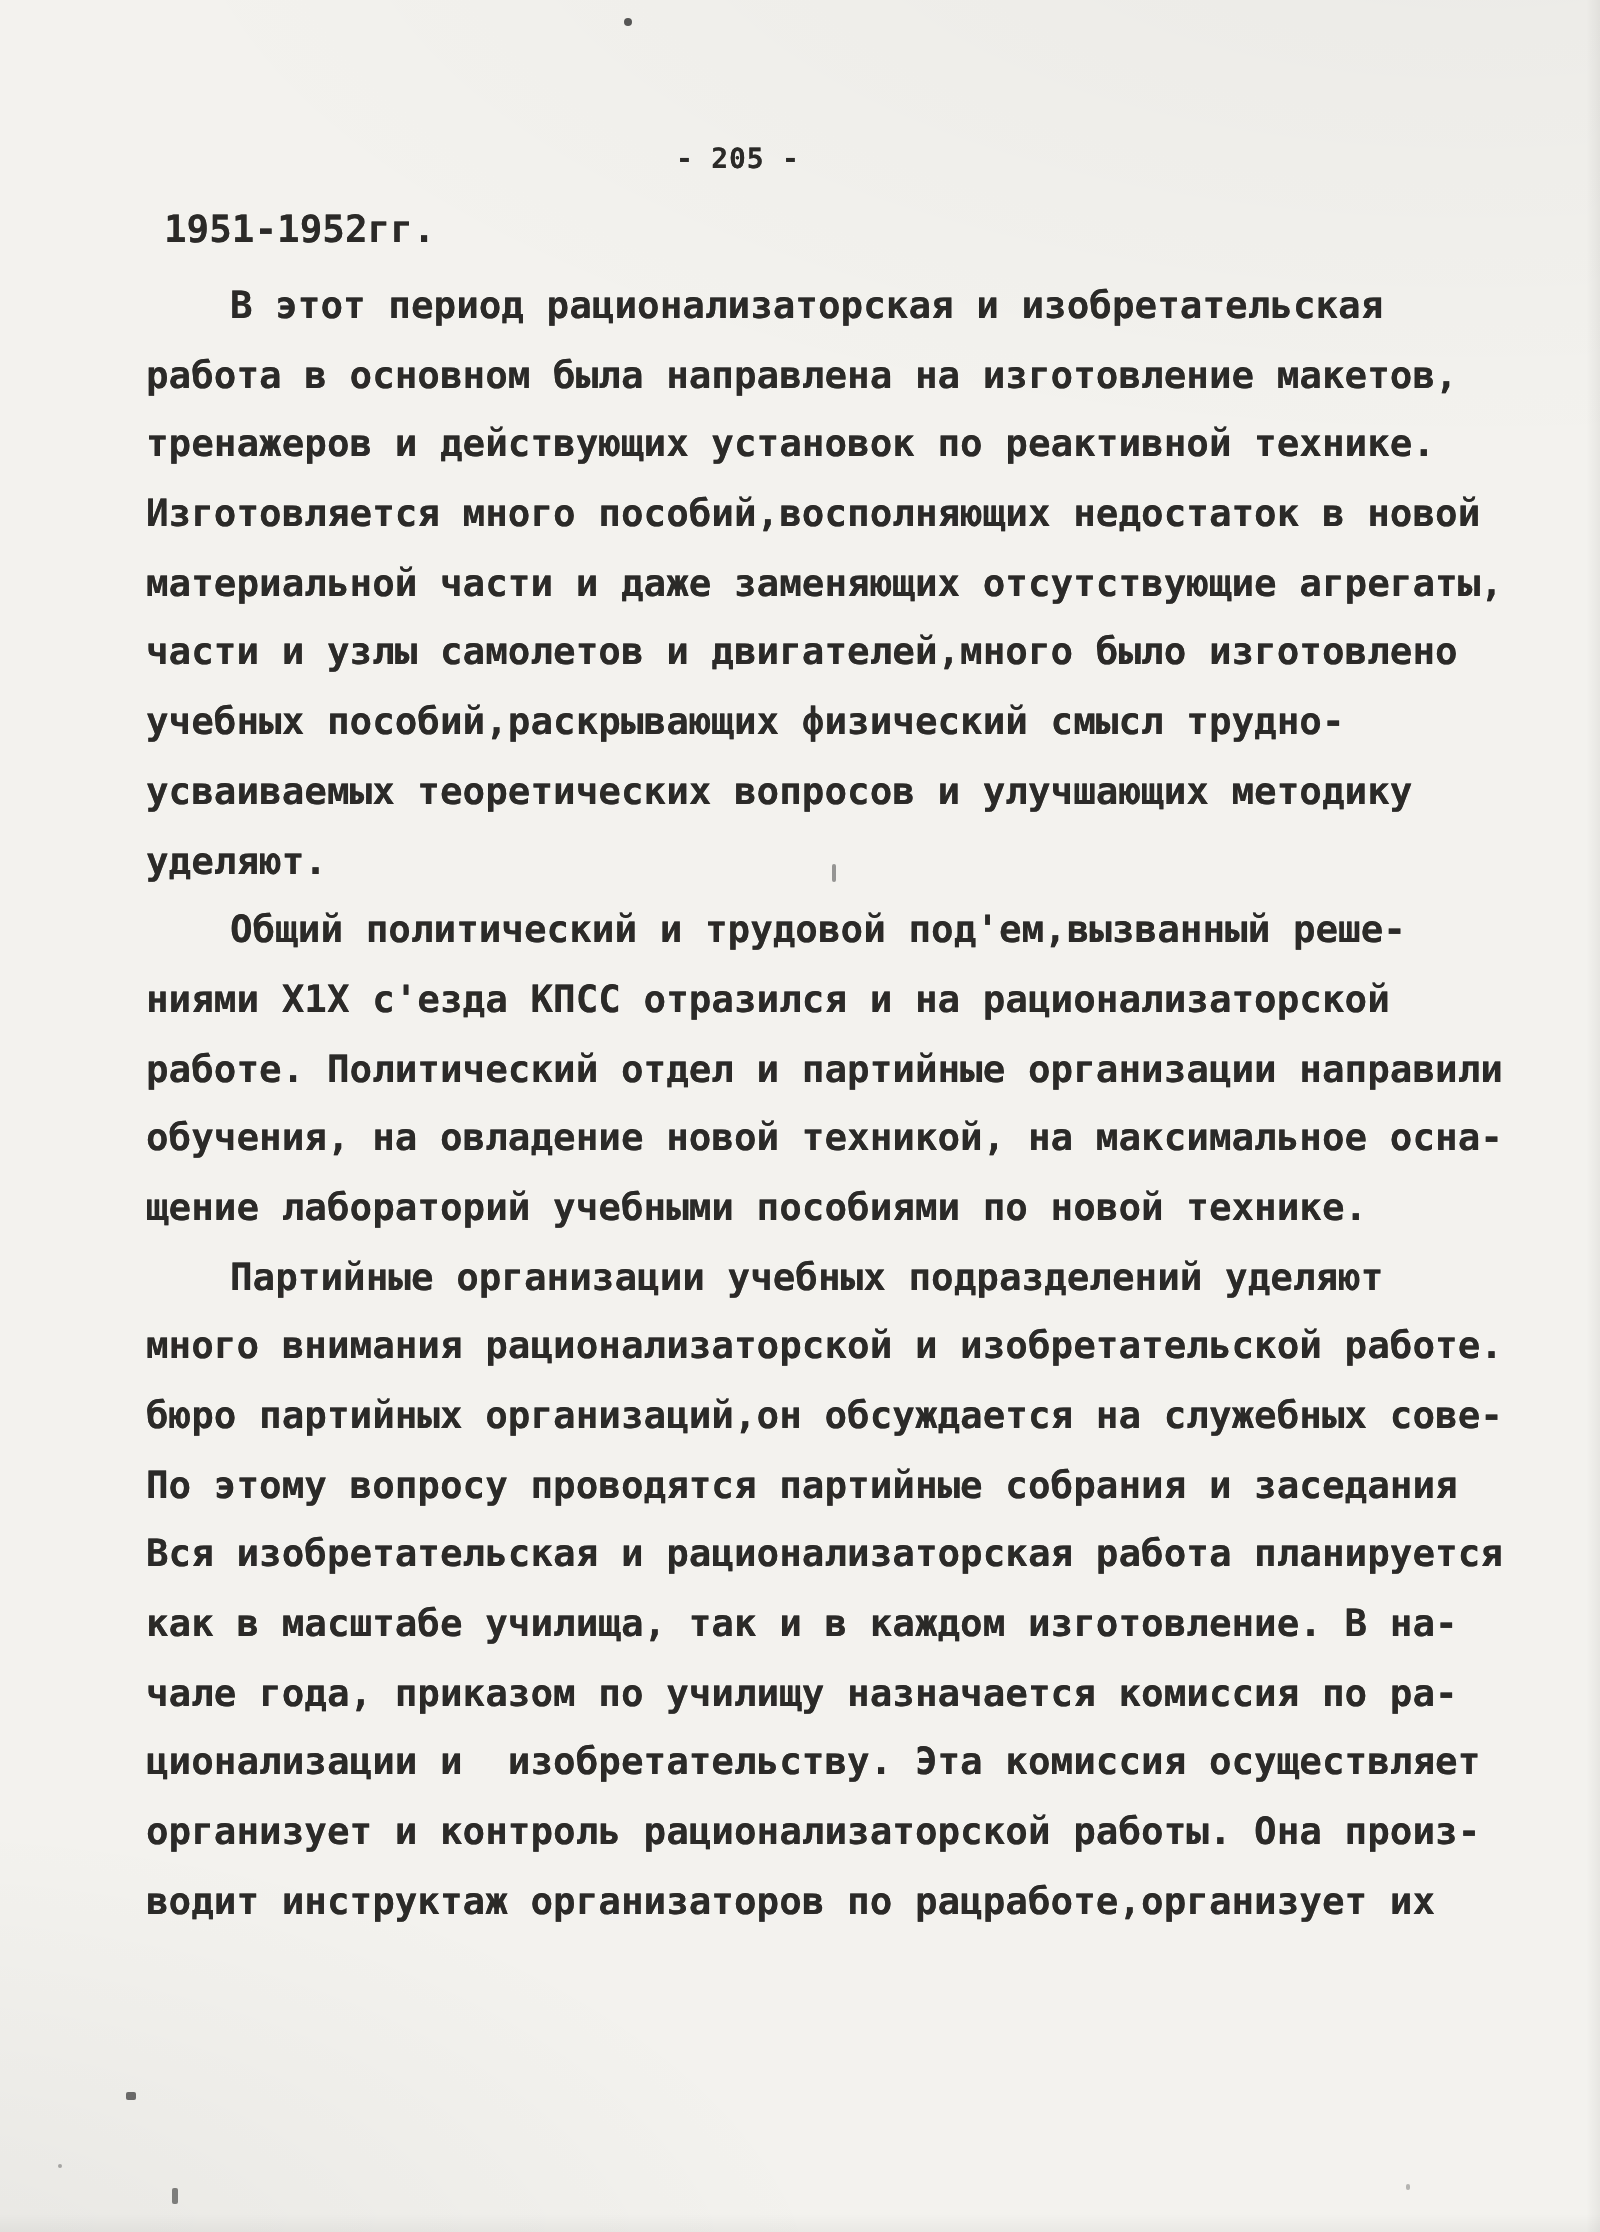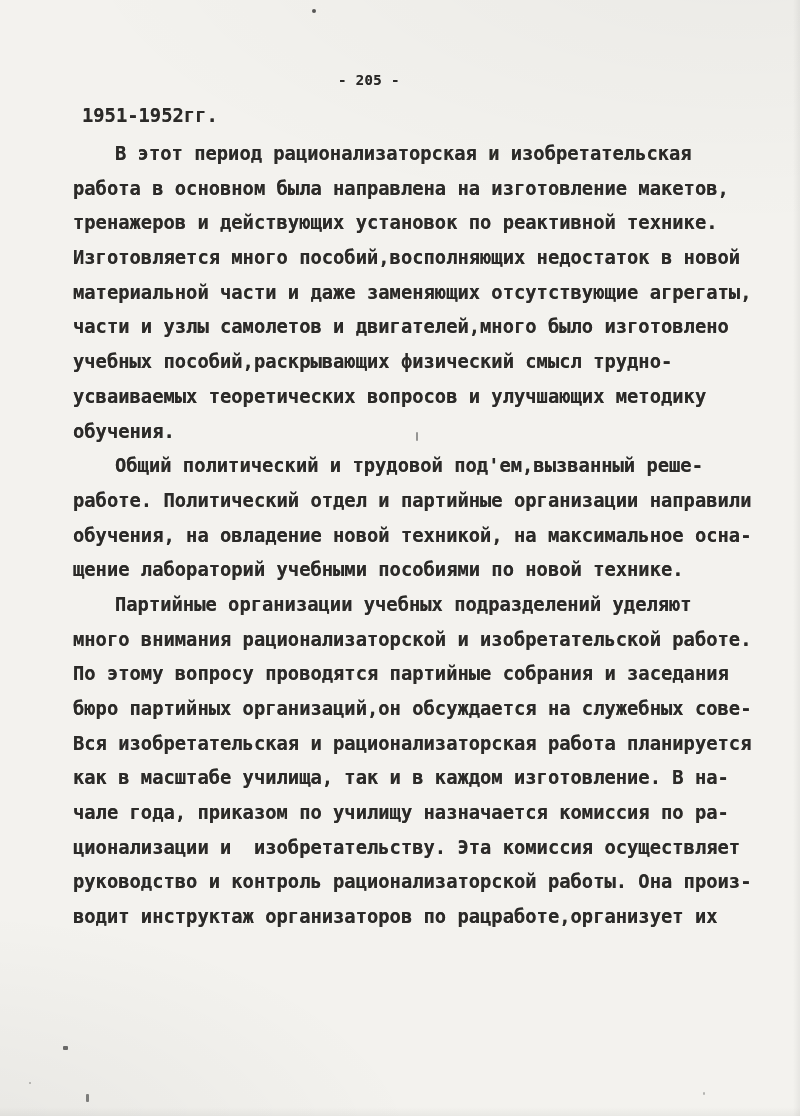--- a/index.html
+++ b/index.html
@@ -77,34 +77,35 @@
 
   <div class="textblock">
     <div class="line indent">В этот период рационализаторская и изобретательская</div>
     <div class="line">работа в основном была направлена на изготовление макетов,</div>
     <div class="line">тренажеров и действующих установок по реактивной технике.</div>
     <div class="line">Изготовляется много пособий,восполняющих недостаток в новой</div>
     <div class="line">материальной части и даже заменяющих отсутствующие агрегаты,</div>
     <div class="line">части и узлы самолетов и двигателей,много было изготовлено</div>
     <div class="line">учебных пособий,раскрывающих физический смысл трудно-</div>
     <div class="line">усваиваемых теоретических вопросов и улучшающих методику</div>
-    <div class="line">обучения.</div>
+    <div class="line">уделяют.</div>
     <div class="line indent">Общий политический и трудовой под'ем,вызванный реше-</div>
+    <div class="line">ниями Х1Х с'езда КПСС отразился и на рационализаторской</div>
     <div class="line">работе. Политический отдел и партийные организации направили</div>
     <div class="line">обучения, на овладение новой техникой, на максимальное осна-</div>
     <div class="line">щение лабораторий учебными пособиями по новой технике.</div>
     <div class="line indent">Партийные организации учебных подразделений уделяют</div>
     <div class="line">много внимания рационализаторской и изобретательской работе.</div>
+    <div class="line">бюро партийных организаций,он обсуждается на служебных сове-</div>
     <div class="line">По этому вопросу проводятся партийные собрания и заседания</div>
-    <div class="line">бюро партийных организаций,он обсуждается на служебных сове-</div>
     <div class="line">Вся изобретательская и рационализаторская работа планируется</div>
     <div class="line">как в масштабе училища, так и в каждом изготовление. В на-</div>
     <div class="line">чале года, приказом по училищу назначается комиссия по ра-</div>
     <div class="line">ционализации и  изобретательству. Эта комиссия осуществляет</div>
-    <div class="line">руководство и контроль рационализаторской работы. Она произ-</div>
+    <div class="line">организует и контроль рационализаторской работы. Она произ-</div>
     <div class="line">водит инструктаж организаторов по рацработе,организует их</div>
   </div>
 
   <div class="speck s1"></div>
   <div class="speck s2"></div>
   <div class="speck s3"></div>
   <div class="speck s4"></div>
   <div class="speck s5"></div>
   <div class="speck s6"></div>
 </div>

